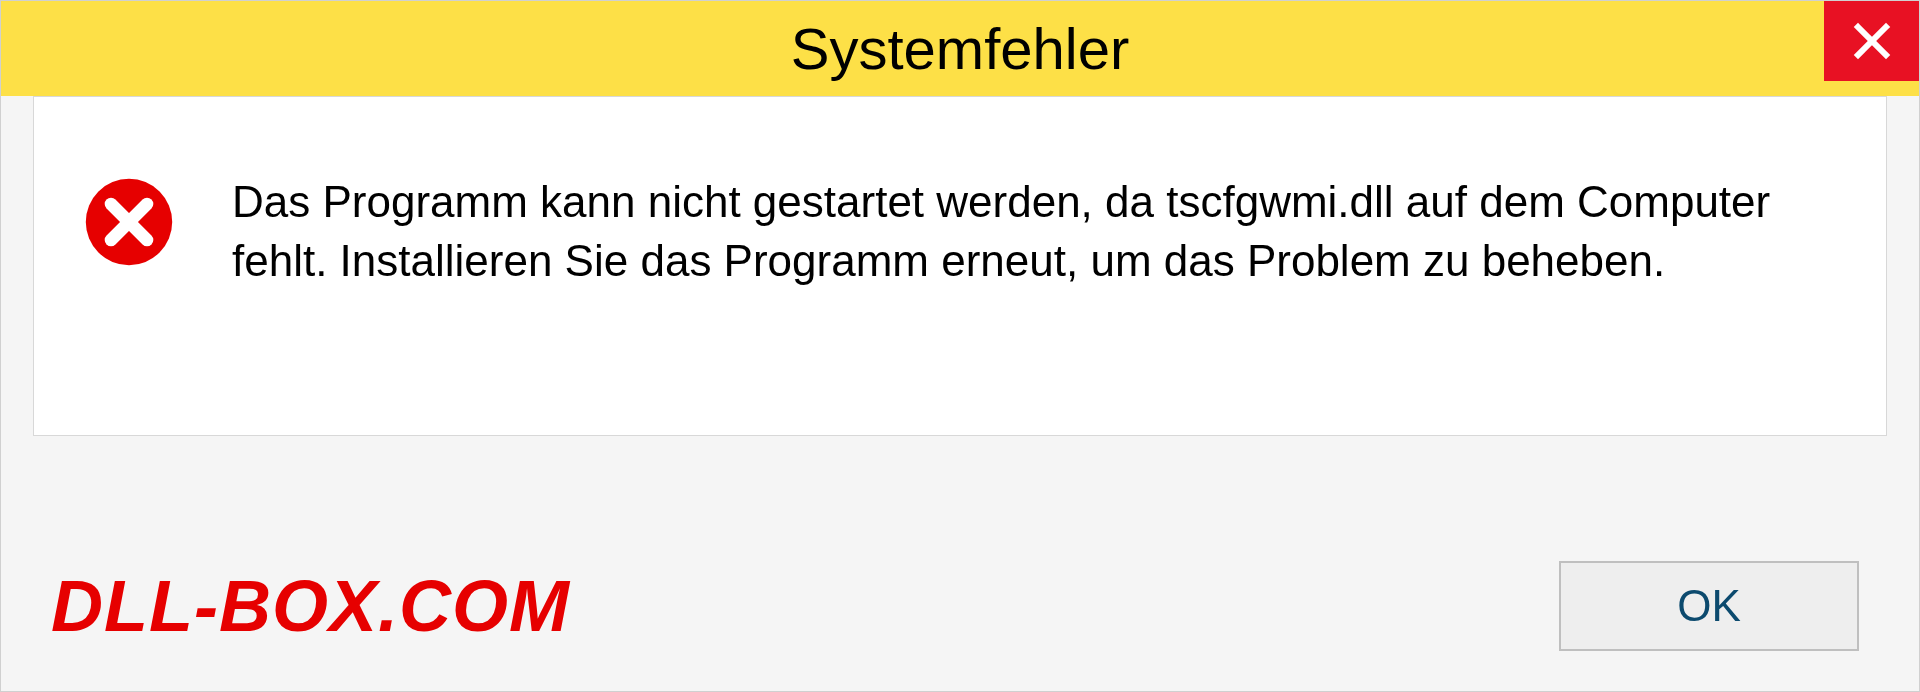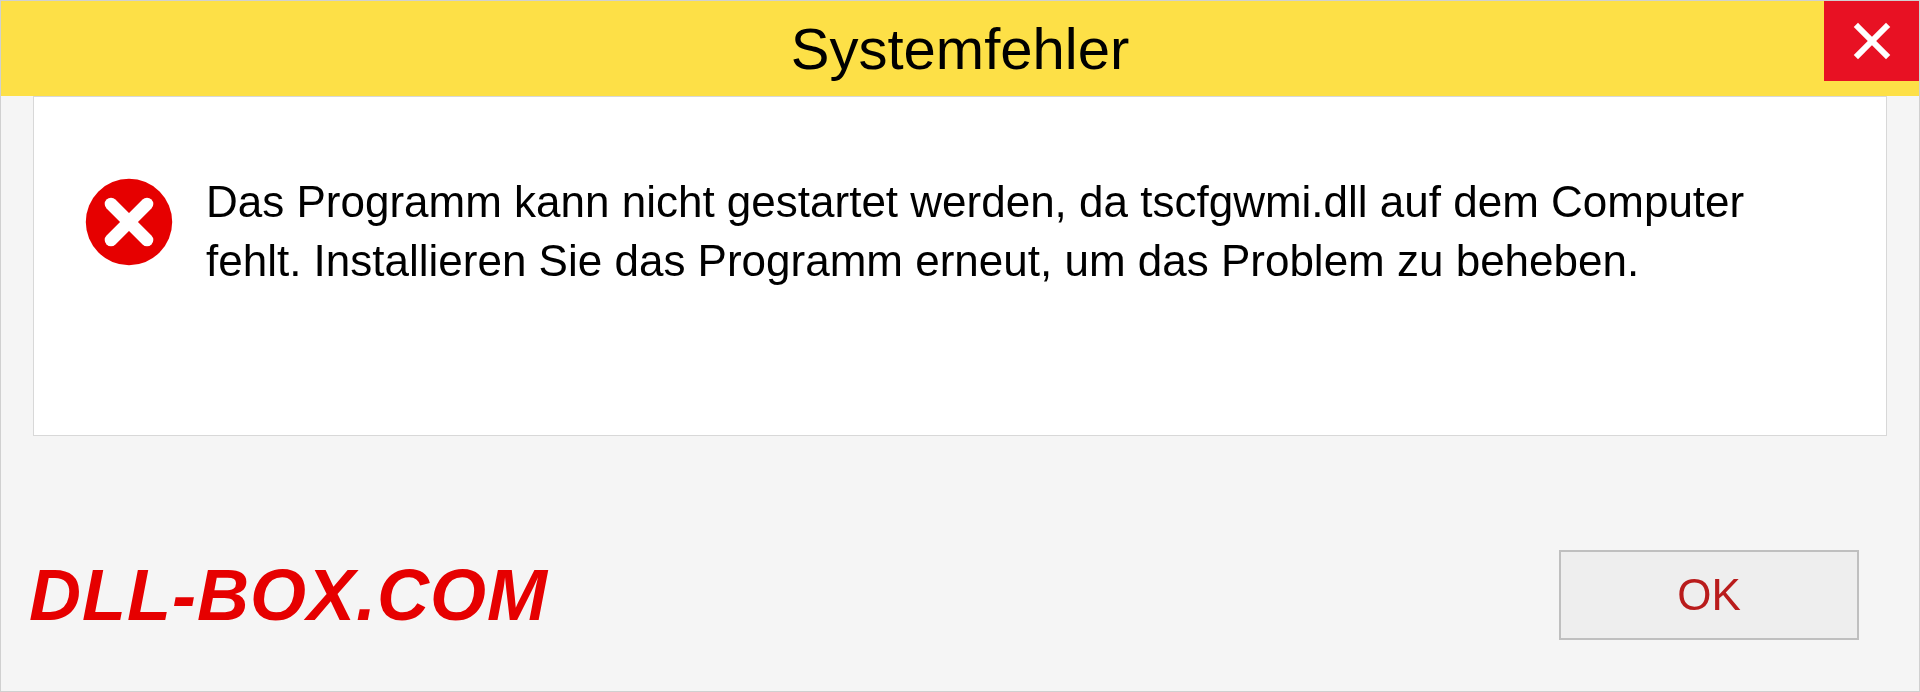--- a/index.html
+++ b/index.html
@@ -52,21 +52,21 @@
       width: 40px;
       height: 40px;
     }
     .content-box {
       margin: 0 32px;
       background: #ffffff;
       border: 1px solid #d8d8d8;
       padding: 70px 50px 90px 50px;
       display: flex;
       align-items: flex-start;
-      gap: 32px;
+      gap: 58px;
       min-height: 340px;
     }
     .error-icon-wrapper {
       flex-shrink: 0;
       display: flex;
       align-items: center;
       padding-top: 10px;
     }
     .error-icon {
       width: 90px;
@@ -74,44 +74,44 @@
     }
     .error-message {
       font-size: 44px;
       line-height: 1.35;
       color: #000000;
       font-weight: 400;
       padding-top: 5px;
     }
     .footer-area {
       position: absolute;
-      bottom: 11px;
+      bottom: 0;
       left: 0;
       right: 0;
       height: 170px;
       display: flex;
       align-items: center;
       justify-content: space-between;
-      padding: 0 60px 0 28px;
+      padding: 0 60px 0 50px;
     }
     .watermark {
       font-size: 72px;
       font-weight: 900;
       font-style: italic;
       color: #e60000;
       letter-spacing: 1px;
       font-family: Arial, sans-serif;
     }
     .ok-button {
       width: 300px;
       height: 90px;
       background: #eeeeee;
       border: 2px solid #bfbfbf;
       font-size: 44px;
-      color: #b91c1c;
+      color: #0c4a6e;
       display: flex;
       align-items: center;
       justify-content: center;
       cursor: pointer;
       font-family: inherit;
     }
   </style>
 </head>
 <body>
 

